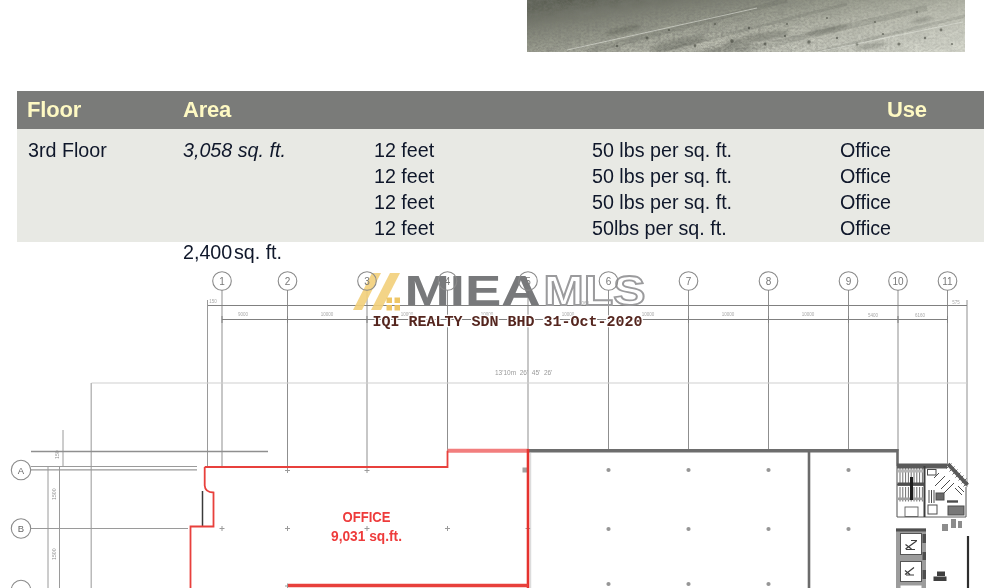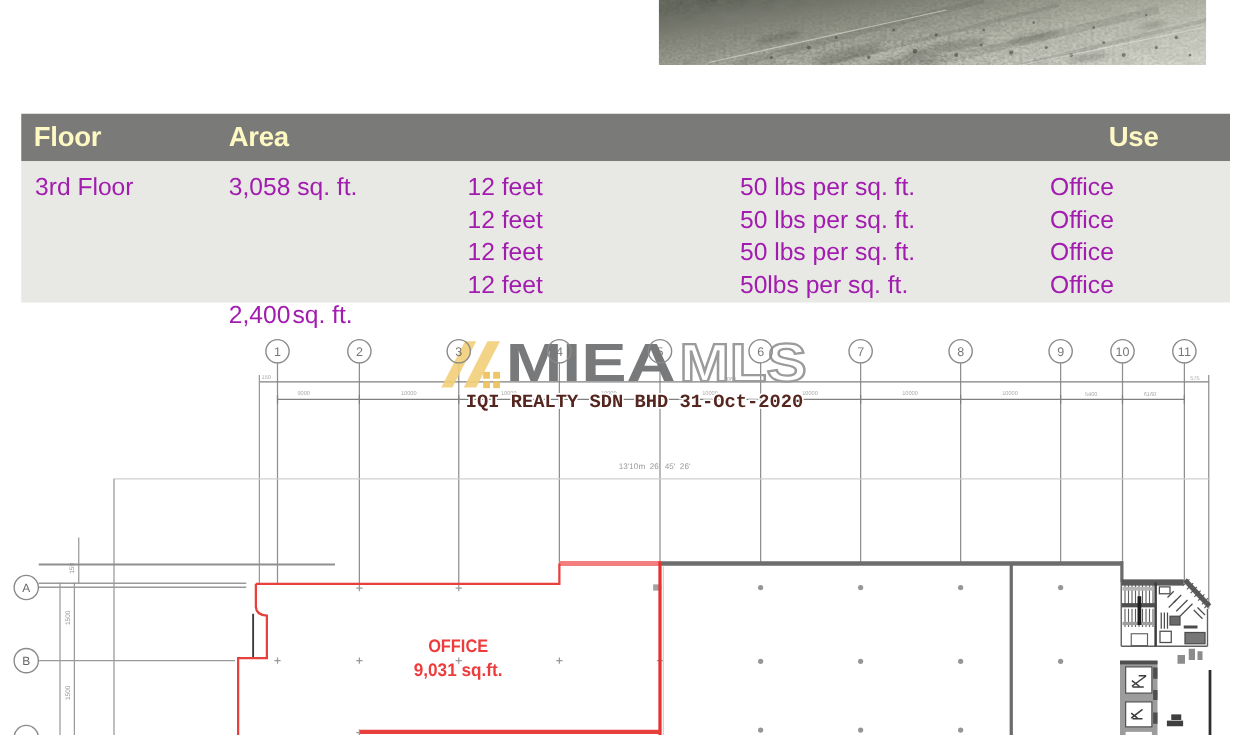--- a/index.html
+++ b/index.html
@@ -89,24 +89,24 @@
  <line x1="290" y1="52" x2="436" y2="22" stroke="#eceee6" stroke-width="1" opacity="0.45"></line>
 </svg>
 </div>
 
 <div class="abs" style="left:17px;top:91px;width:967px;height:38px;background:#7a7b79;color:#fef9c3;font-weight:bold;font-size:22px;letter-spacing:-0.2px;">
   <span class="abs" style="left:10px;top:6px;">Floor</span>
   <span class="abs" style="left:166px;top:6px;">Area</span>
   <span class="abs" style="left:823px;top:6px;margin-left:47px;">Use</span>
 </div>
 
-<div class="abs" style="left:17px;top:129px;width:967px;height:113px;background:#e8e9e4;color:#a21caf;font-size:19.7px;text-align:center;">
+<div class="abs" style="left:17px;top:129px;width:967px;height:113px;background:#e8e9e4;color:#0f172a;font-size:19.7px;text-align:center;">
 
   <span class="abs" style="left:11px;top:10px;">3rd Floor</span>
-  <span class="abs" style="left:166px;top:10px;">3,058 sq. ft.</span>
+  <span class="abs" style="left:166px;top:10px;font-style:italic;">3,058 sq. ft.</span>
   <span class="abs" style="left:357px;top:10px;">12 feet</span>
   <span class="abs" style="left:575px;top:10px;">50 lbs per sq. ft.</span>
   <span class="abs" style="left:823px;top:10px;">Office</span>
 
   <span class="abs" style="left:357px;top:36px;">12 feet</span>
   <span class="abs" style="left:575px;top:36px;">50 lbs per sq. ft.</span>
   <span class="abs" style="left:823px;top:36px;">Office</span>
 
   <span class="abs" style="left:357px;top:62px;">12 feet</span>
   <span class="abs" style="left:575px;top:62px;">50 lbs per sq. ft.</span>

